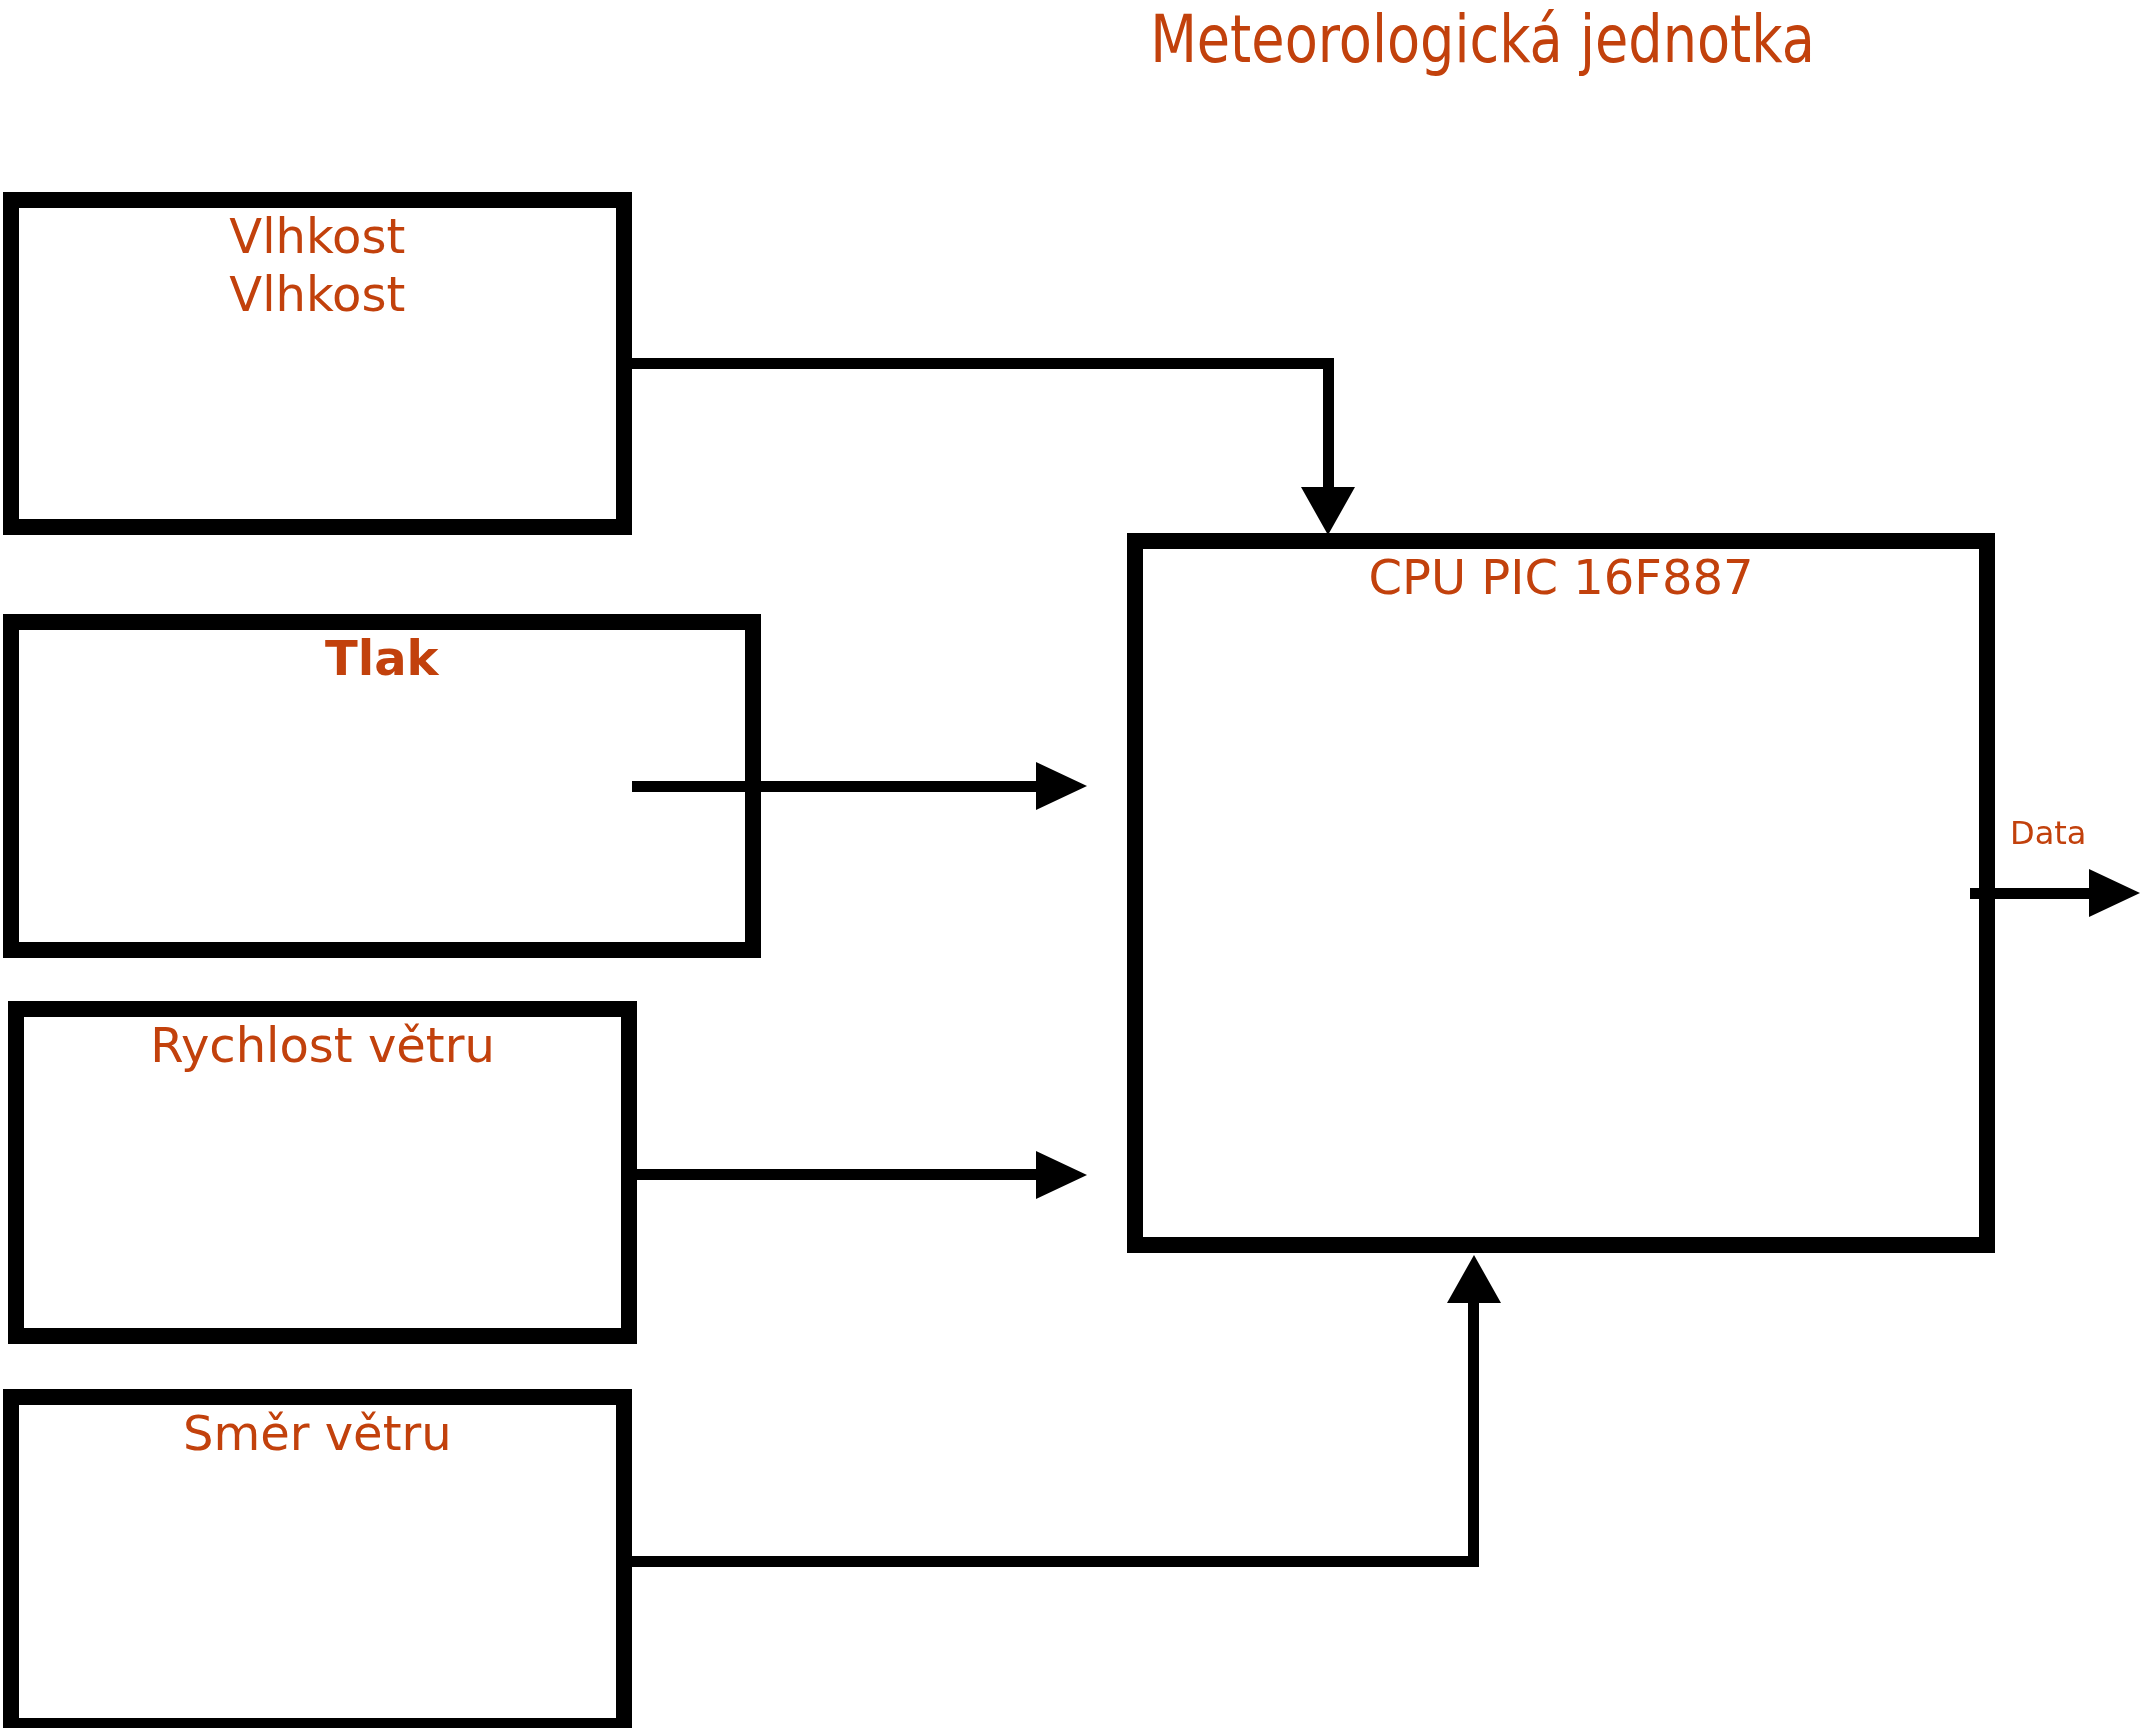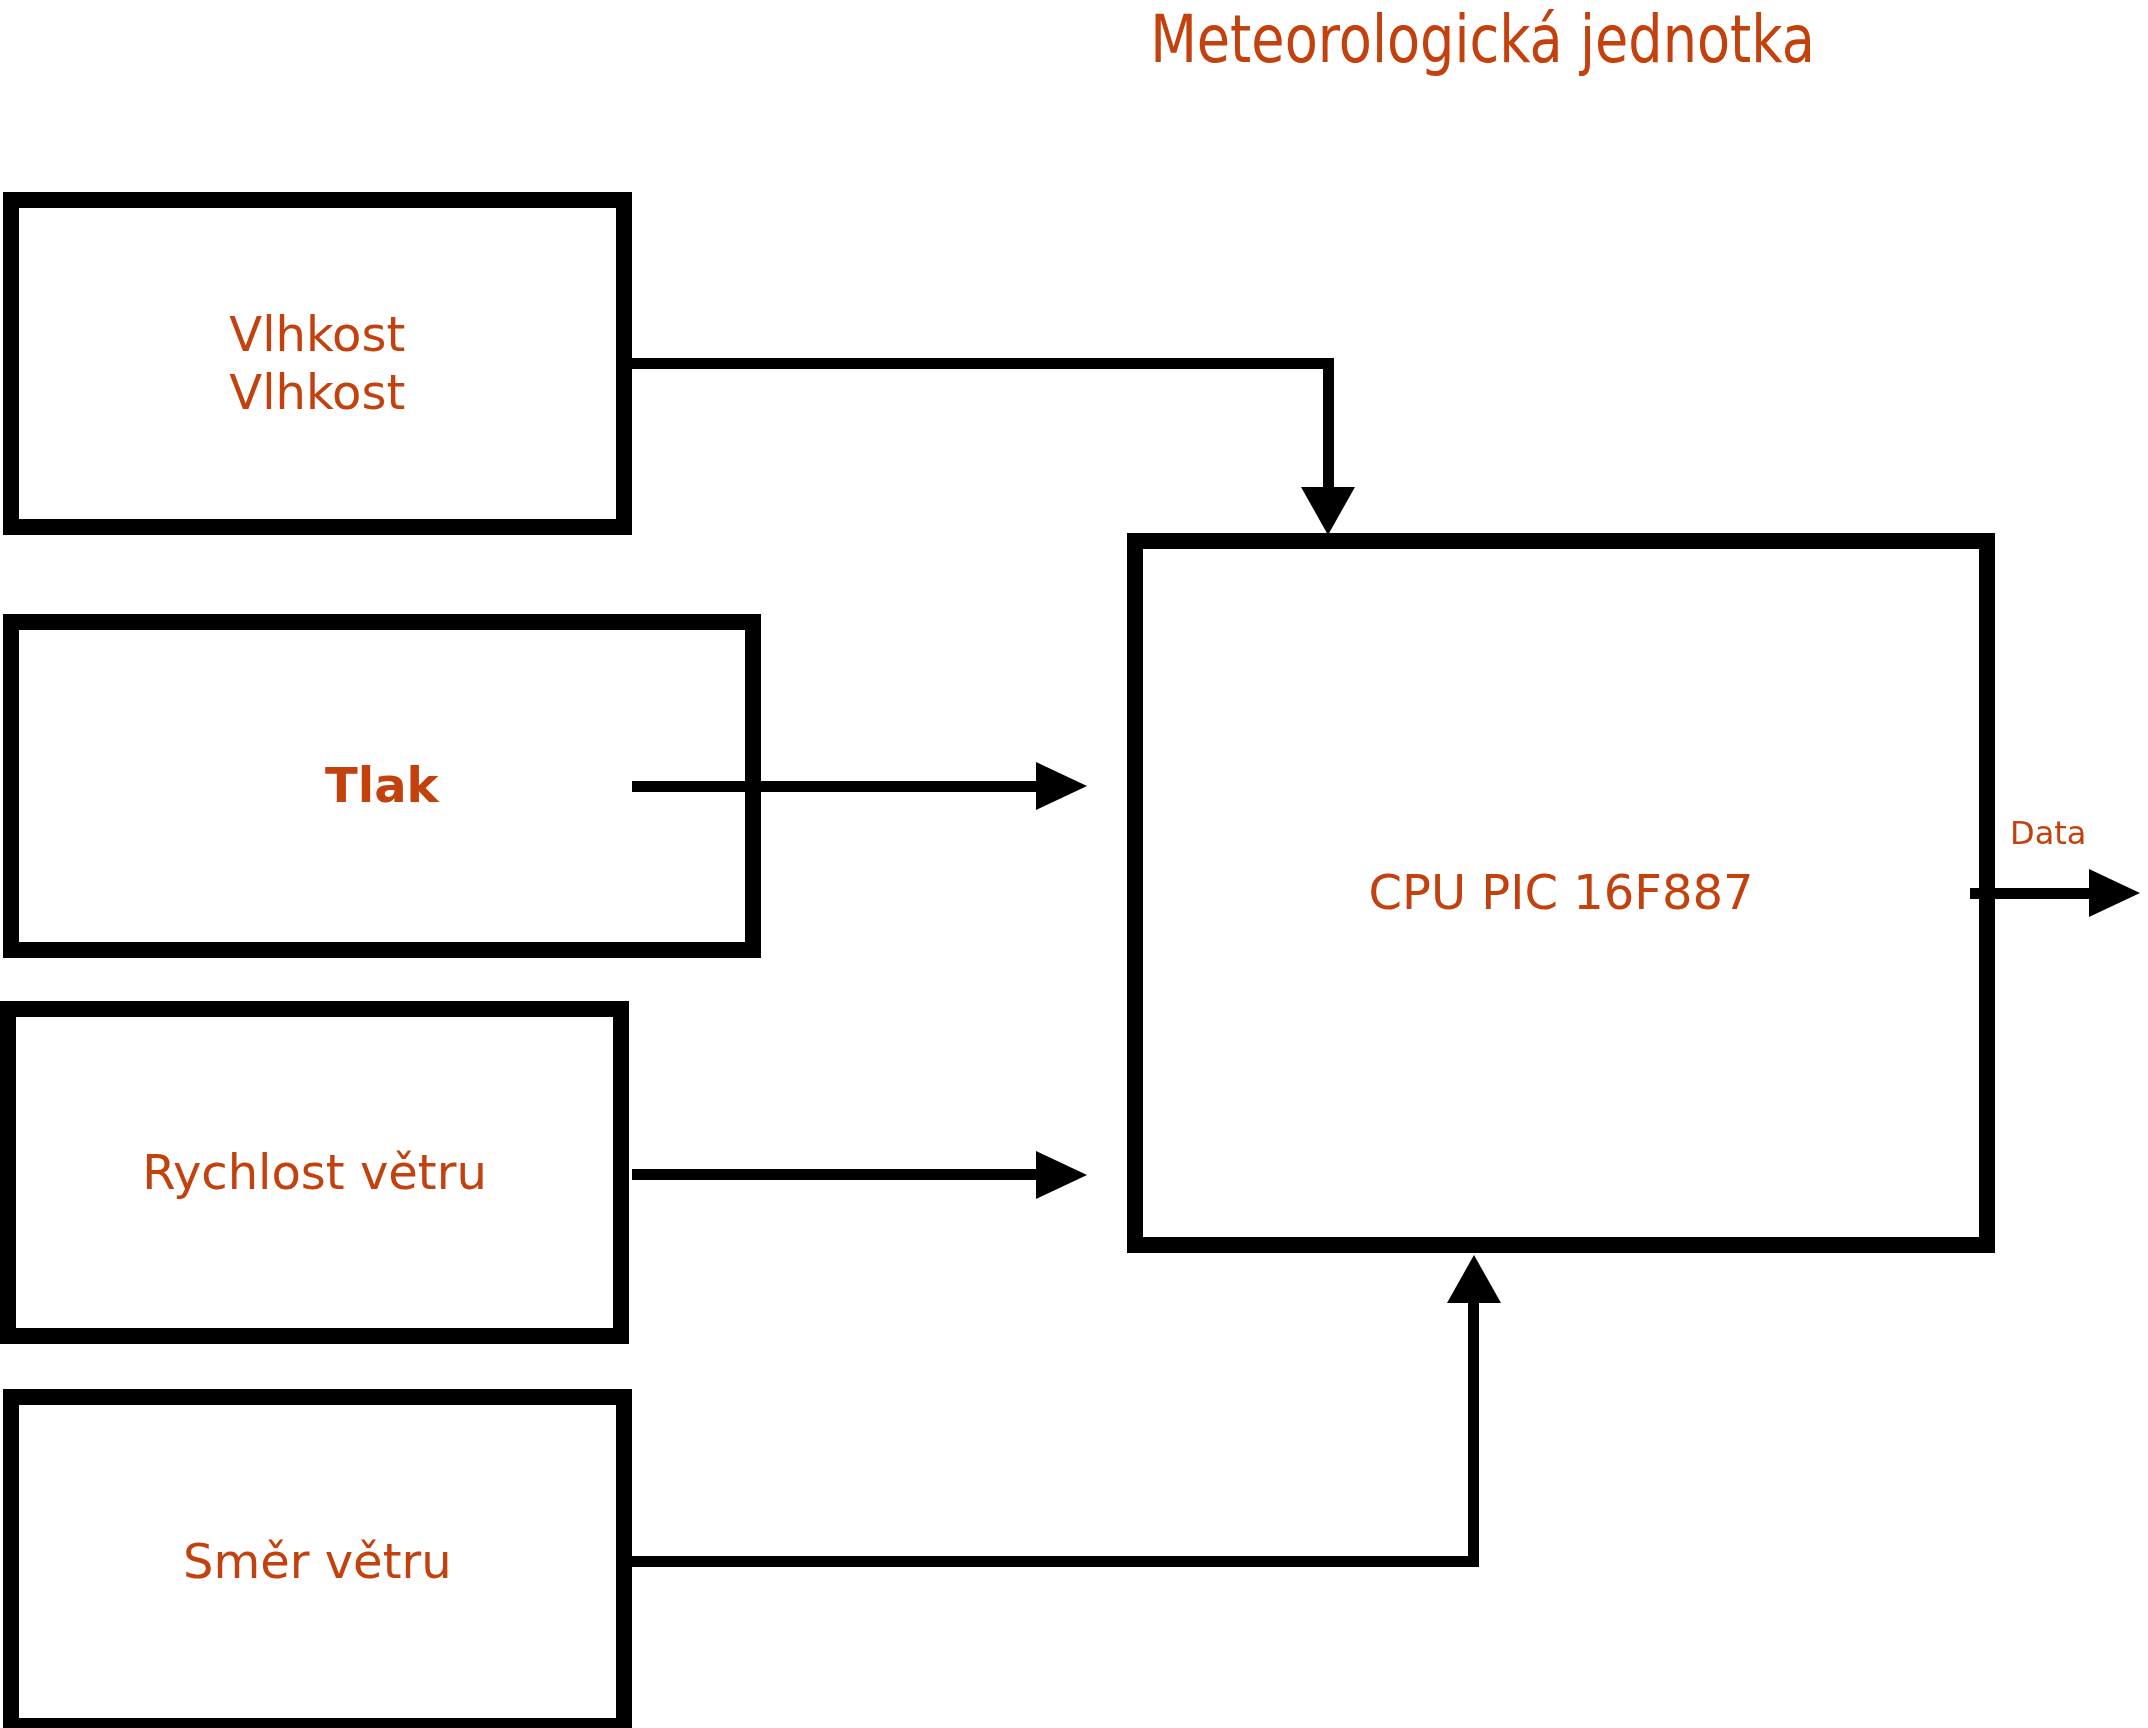--- a/index.html
+++ b/index.html
@@ -27,30 +27,30 @@
     white-space: nowrap;
     transform: scaleX(0.82);
     transform-origin: 50% 0;
   }
   .box {
     position: absolute;
     box-sizing: border-box;
     border: 16.6px solid #000000;
     background: #ffffff;
     display: flex;
-    align-items: center;
+    align-items: flex-start;
     justify-content: center;
     text-align: center;
     font-size: 48px;
     line-height: 1.2;
   }
   .box .lbl { display: block; }
   #box-sensor1 { left: 2.8px;    top: 192px;  width: 629px; height: 343px; }
   #box-sensor2 { left: 2.8px;    top: 614px;  width: 758px; height: 344px; font-weight: bold; }
-  #box-sensor3 { left: 0;    top: 1001px; width: 629px; height: 343px; }
+  #box-sensor3 { left: 8px;    top: 1001px; width: 629px; height: 343px; }
   #box-sensor4 { left: 2.8px;    top: 1389px; width: 629px; height: 345px; }
   #box-cpu     { left: 1103px; top: 533px;  width: 868px; height: 720px; margin-left: 24px; }
 
   .hline, .vline {
     position: absolute;
     background: #000000;
   }
   
   #c1-h { left: 632px;  top: 358px;  width: 701px; height: 11px; }
   #c1-v { left: 1323px; top: 358px;  width: 11px;  height: 131px; }

